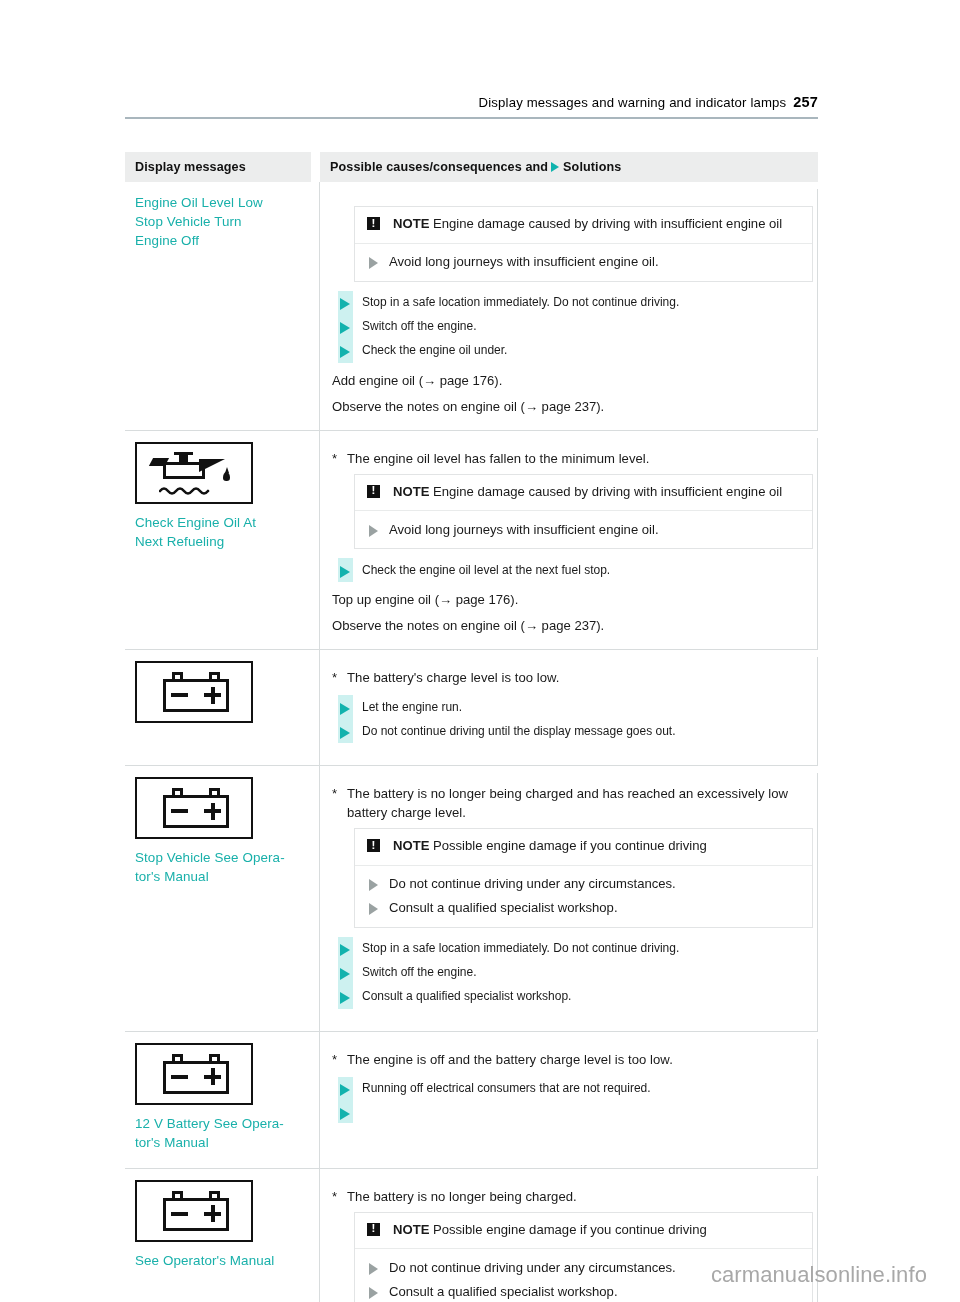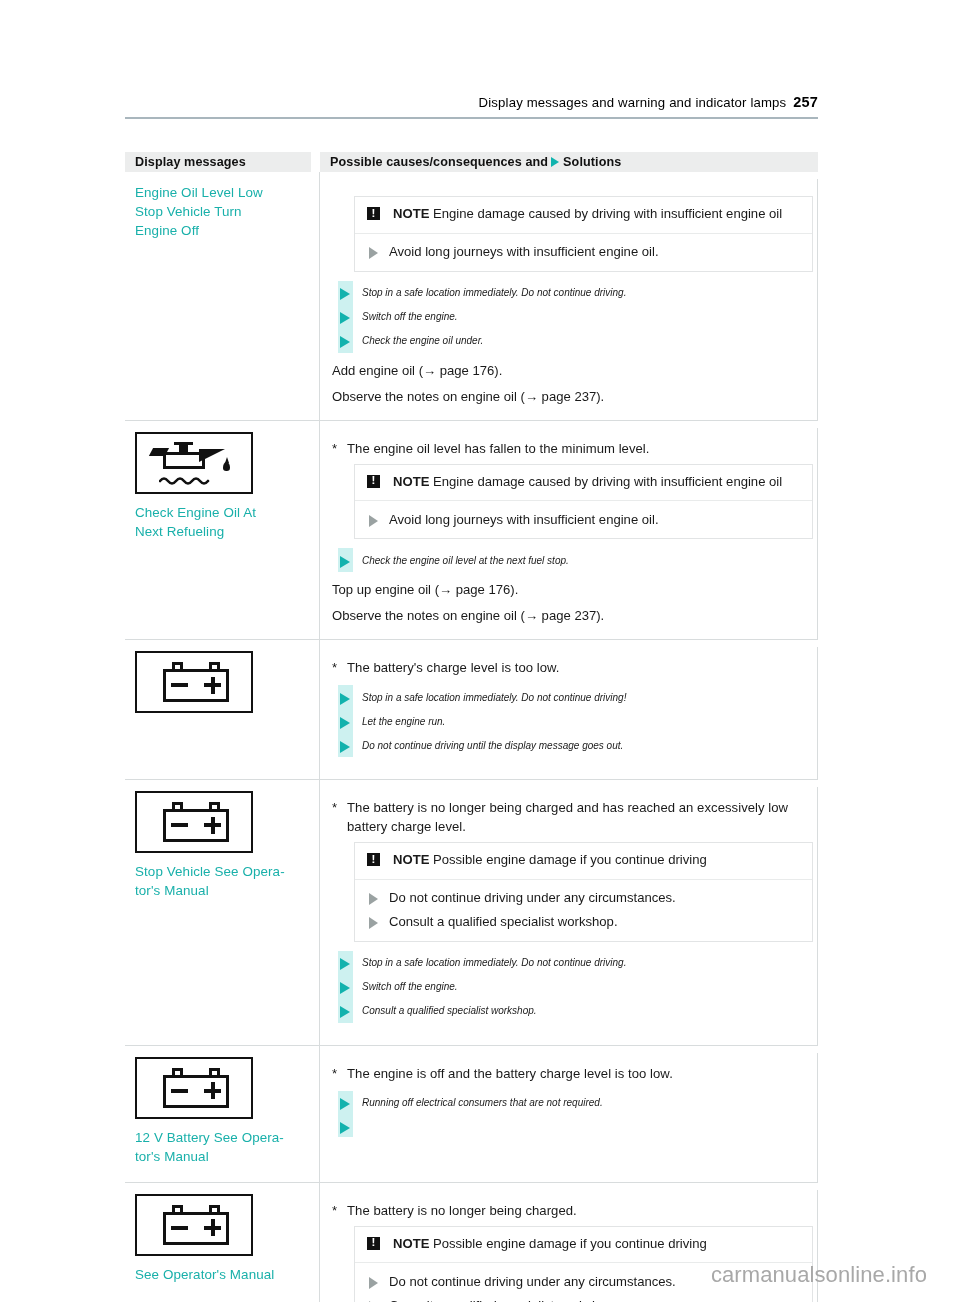--- a/index.html
+++ b/index.html
@@ -45,21 +45,21 @@
 
   
   .doc-table {
     position: absolute;
     left: 125px;
     top: 152px;
     width: 693px;
   }
   .thead {
     display: flex;
-    height: 20px;
+    height: 30px;
   }
   .thead .th {
     background: #eceded;
     display: flex;
     align-items: center;
     font-size: 12.6px;
     font-weight: 700;
     color: #111;
     letter-spacing: .1px;
   }
@@ -299,24 +299,23 @@
   .sol-list::before {
     content: "";
     position: absolute;
     left: 0; top: 0; bottom: 0;
     width: 15px;
     background: #cdf1f0;
   }
   .sol-item {
     display: flex;
     position: relative;
-    font-size: 10px;
+    font-size: 12px;
     line-height: 19px;
     padding: 2.5px 0;
-    font-style: italic;
   }
   .sol-item .ttri {
     flex: none;
     width: 24px;
     padding-left: 2px;
     box-sizing: border-box;
   }
   .sol-item .ttri i {
     display: block;
     width: 0; height: 0;
@@ -472,26 +471,20 @@
         <div class="cell-sol">
           <div class="star-item">
             <span class="star">*</span>
             <span class="star-txt">The battery's charge level is too low.</span>
           </div>
           <div class="sol-list">
             <div class="sol-item">
               <span class="ttri">
                 <i></i>
               </span>
-              <span class="sol-txt">Stop in a safe location immediately. Do not continue driving!</span>
-            </div>
-            <div class="sol-item">
-              <span class="ttri">
-                <i></i>
-              </span>
               <span class="sol-txt">Let the engine run.</span>
             </div>
             <div class="sol-item">
               <span class="ttri">
                 <i></i>
               </span>
               <span class="sol-txt">Do not continue driving until the display message goes out.</span>
             </div>
           </div>
         </div>

